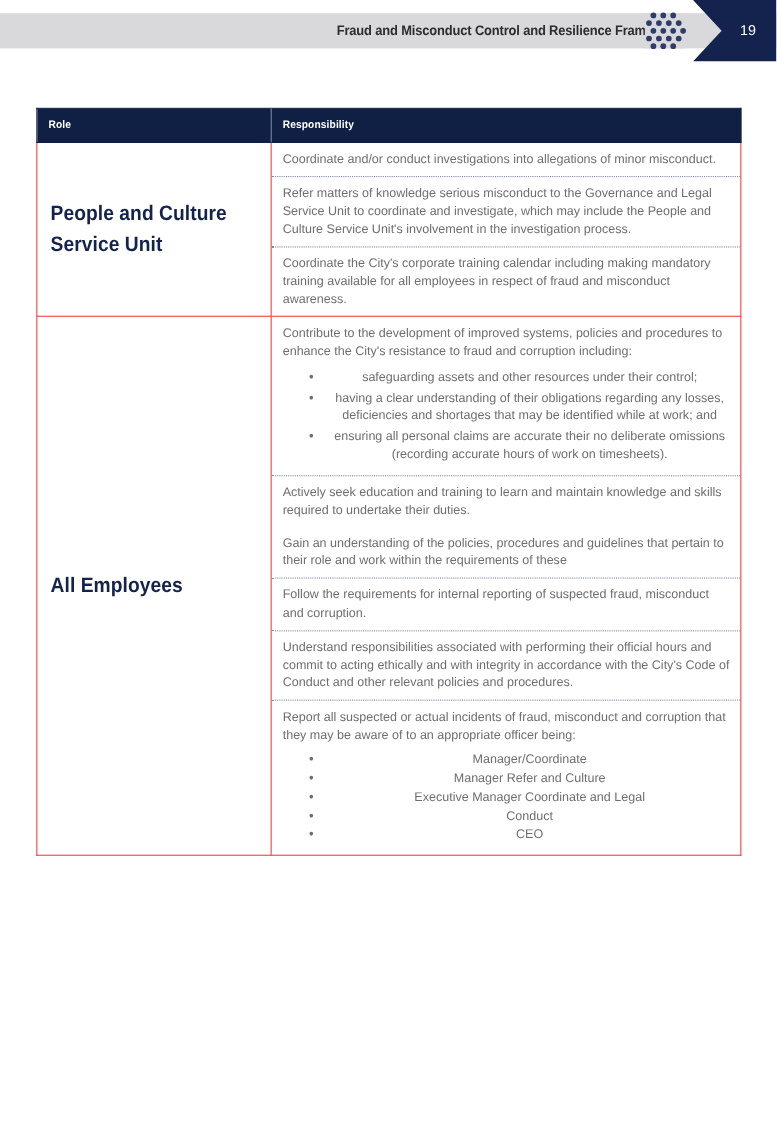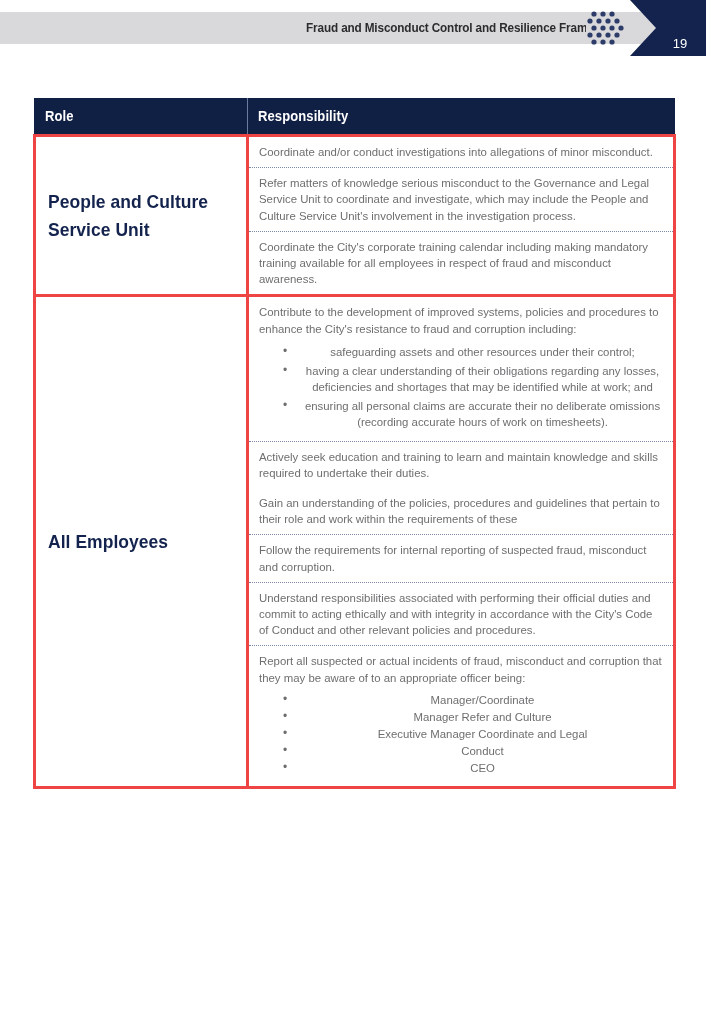--- a/index.html
+++ b/index.html
@@ -67,37 +67,37 @@
     border-collapse: collapse;
     table-layout: fixed;
   }
   table.matrix col.c-role { width: 213px; }
   table.matrix col.c-resp { width: 427px; }
 
   thead th {
     background: #101f44;
     color: #ffffff;
     text-align: left;
-    font-size: 14px;
+    font-size: 10px;
     font-weight: bold;
     padding: 9px 10px 10px 10px;
     border: 1px solid #101f44;
     letter-spacing: 0.1px;
     transform-origin: left center;
     margin-left: 33px;
   }
   thead th .hdr-txt {
     display: inline-block;
     transform: scaleX(0.93);
     transform-origin: left center;
   }
   thead th.th-role { border-right: 1px solid #6b7ba0; }
 
   tbody td {
-    border: 3px solid #ef4444;
+    border: 1px solid #ef4444;
     vertical-align: top;
     padding: 0;
   }
   td.role-cell {
     vertical-align: middle;
     padding: 10px 12px;
     color: #13234d;
     font-size: 19px;
     font-weight: bold;
     line-height: 1.45;
@@ -177,21 +177,21 @@
         <circle cx="35" cy="28" r="2.6"></circle>
         <circle cx="4" cy="35" r="2.6"></circle>
         <circle cx="13" cy="35" r="2.6"></circle>
         <circle cx="22" cy="35" r="2.6"></circle>
         <circle cx="31" cy="35" r="2.6"></circle>
         <circle cx="8" cy="42" r="2.6"></circle>
         <circle cx="17" cy="42" r="2.6"></circle>
         <circle cx="26" cy="42" r="2.6"></circle>
       </g>
     </svg>
-    <div style="position:absolute;right:0;top:28px;width:52px;height:32px;line-height:32px;
+    <div style="position:absolute;right:0;top:12px;width:52px;height:32px;line-height:32px;
                 text-align:center;color:#ffffff;font-size:13px;font-weight:normal;">19</div>
   </div>
 </div>
 
 <div class="table-wrap">
   <table class="matrix">
     <colgroup>
       <col class="c-role">
       <col class="c-resp">
     </colgroup>
@@ -250,21 +250,21 @@
 
           <div class="resp-item sep">
             <p>Gain an understanding of the policies, procedures and guidelines that pertain to their role and work within the requirements of these</p>
           </div>
 
           <div class="resp-item sep">
             <p>Follow the requirements for internal reporting of suspected fraud, misconduct and corruption.</p>
           </div>
 
           <div class="resp-item sep">
-            <p>Understand responsibilities associated with performing their official duties and commit to acting ethically and with integrity in accordance with the City's Code of Conduct and other relevant policies and procedures.</p>
+            <p>Understand responsibilities associated with performing their official hours and commit to acting ethically and with integrity in accordance with the City's Code of Conduct and other relevant policies and procedures.</p>
           </div>
 
           <div class="resp-item">
             <p>Report all suspected or actual incidents of fraud, misconduct and corruption that they may be aware of to an appropriate officer being:</p>
             <ul class="tight">
               <li>Manager/Coordinate</li>
               <li>Manager Refer and Culture</li>
               <li>Executive Manager Coordinate and Legal</li>
               <li>Conduct</li>
               <li>CEO</li>

